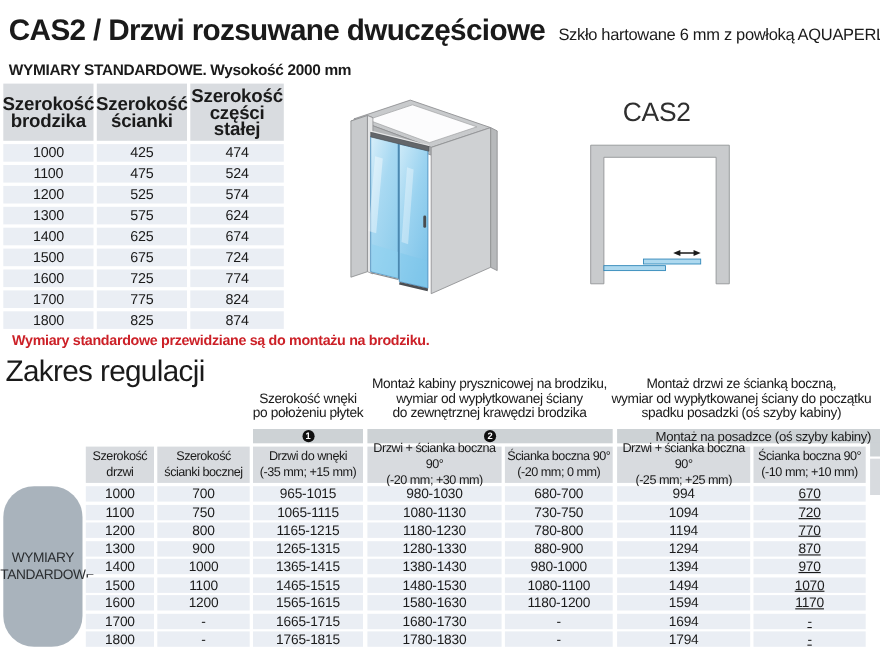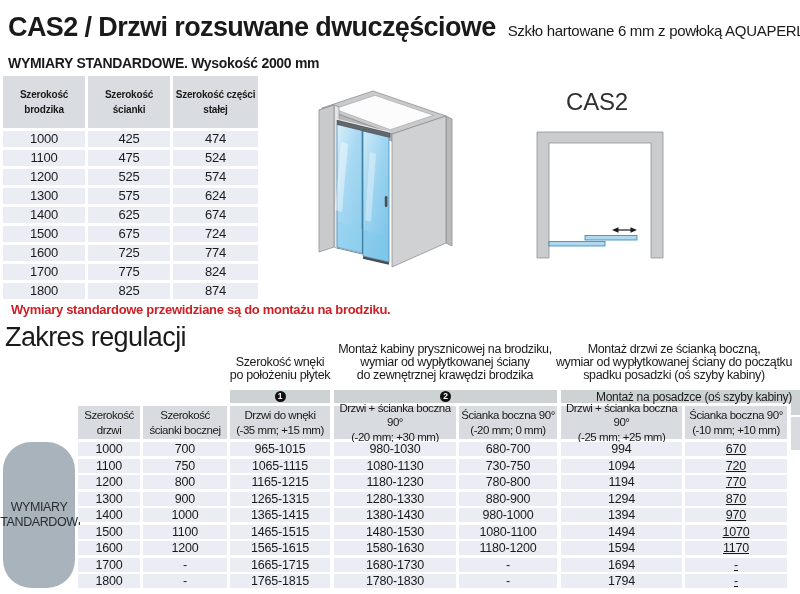--- a/index.html
+++ b/index.html
@@ -9,21 +9,21 @@
   
   .title-row { position:absolute; left:8px; top:12px; display:flex; align-items:baseline; gap:12px; white-space:nowrap; }
   .title { font-size:27px; font-weight:bold; letter-spacing:-0.6px; }
   .title-note { font-size:15px; letter-spacing:-0.3px; }
   .subtitle { position:absolute; left:8px; top:36px; font-size:15px; letter-spacing:-0.3px; }
   .dims-line { position:absolute; left:8px; top:55px; font-size:14px; font-weight:bold; letter-spacing:-0.3px; }
 
   
   .std-table { position:absolute; left:3px; top:76px; display:grid;
                grid-template-columns:82px 82px 85px; grid-template-rows:52px; grid-auto-rows:16px; gap:3px; }
-  .std-h { background:#d9dce0; font-size:10px; font-weight:bold; line-height:15px; display:flex;
+  .std-h { background:#d9dce0; font-size:17px; font-weight:bold; line-height:15px; display:flex;
            align-items:center; justify-content:center; text-align:center; }
   .std-row { display:contents; }
   .std-c { background:#eaeef4; font-size:13px; line-height:16px; text-align:center; }
   .std-note { position:absolute; left:11px; top:302px; font-size:13px; font-weight:bold; color:#cc2027; letter-spacing:-0.3px; }
 
   
   .iso-svg { position:absolute; left:278px; top:72px; }
   .cas2-svg { position:absolute; left:535px; top:78px; }
 
   

